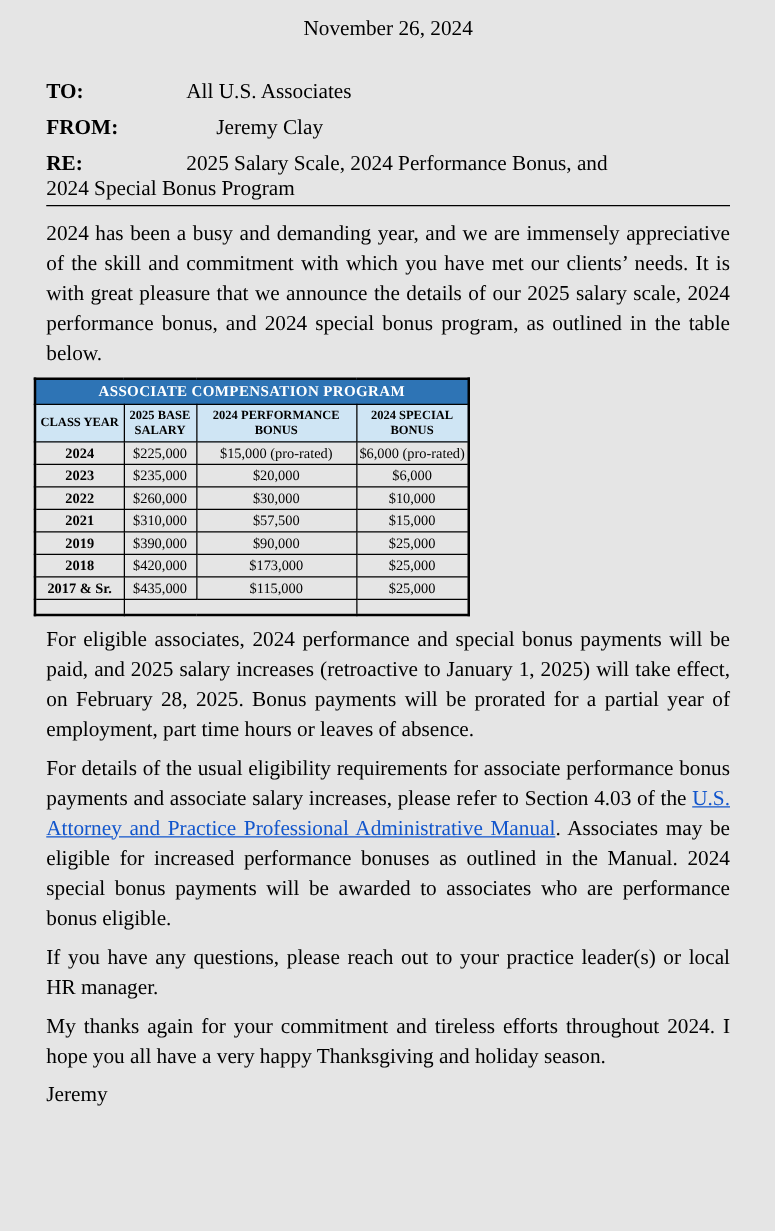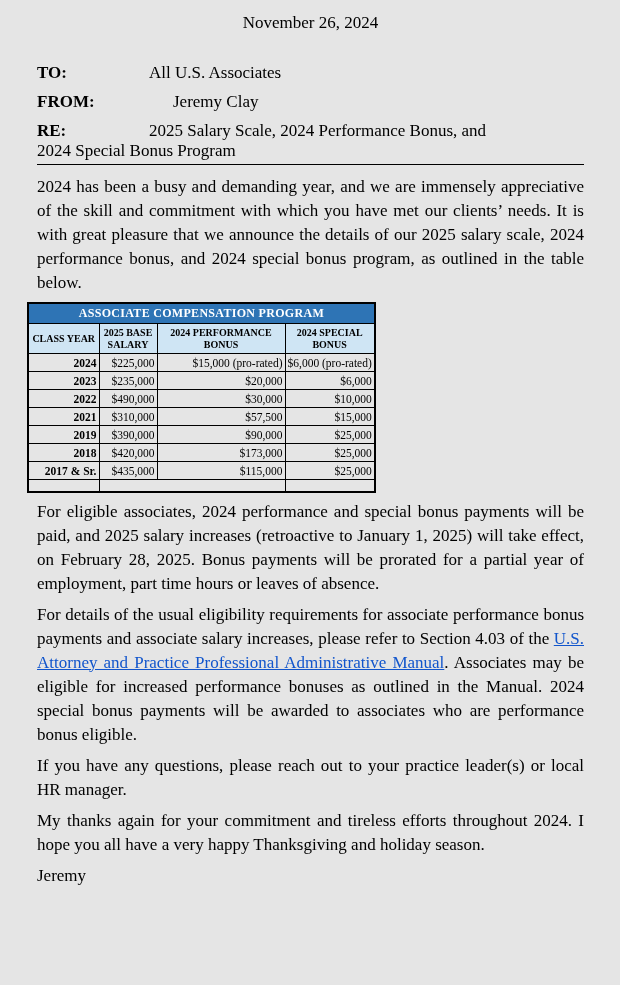--- a/index.html
+++ b/index.html
@@ -36,21 +36,21 @@
     background:var(--banner);color:#fff;
     font-size:12px;font-weight:bold;
     padding:2px 0;letter-spacing:0.3px;height:19px;
   }
   .header-row th{
     background:var(--header-bg);color:#000;
     font-size:10px;font-weight:bold;text-align:center;
     line-height:1.2;padding:2px 1px;height:30px;
   }
   td.cell{
-    font-size:11.5px;text-align:right;padding:2px 2px;
+    font-size:11.5px;text-align:center;padding:2px 2px;
     height:18px;white-space:nowrap;
   }
   td.class-year{font-weight:bold;}
   tr.empty-row td{height:12px;}
   .signature{line-height:24px;margin-top:3px;}
 </style>
 </head>
 <body>
 
 <div class="page">
@@ -101,21 +101,21 @@
       <td class="cell">$6,000 (pro-rated)</td>
     </tr>
     <tr>
       <td class="cell class-year">2023</td>
       <td class="cell">$235,000</td>
       <td class="cell">$20,000</td>
       <td class="cell">$6,000</td>
     </tr>
     <tr>
       <td class="cell class-year">2022</td>
-      <td class="cell">$490,000</td>
+      <td class="cell">$260,000</td>
       <td class="cell">$30,000</td>
       <td class="cell">$10,000</td>
     </tr>
     <tr>
       <td class="cell class-year">2021</td>
       <td class="cell">$310,000</td>
       <td class="cell">$57,500</td>
       <td class="cell">$15,000</td>
     </tr>
     <tr>

